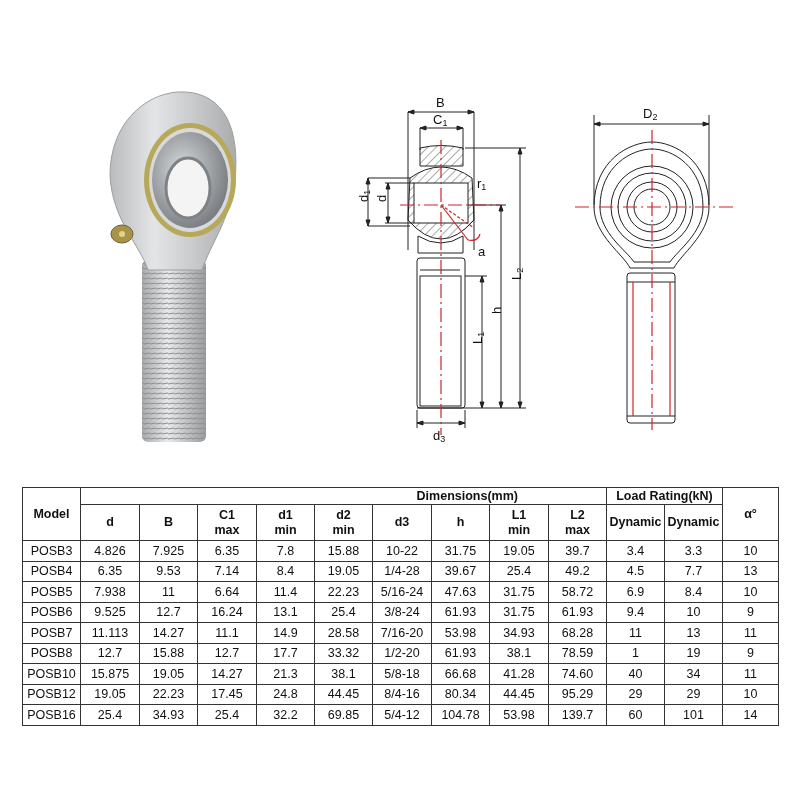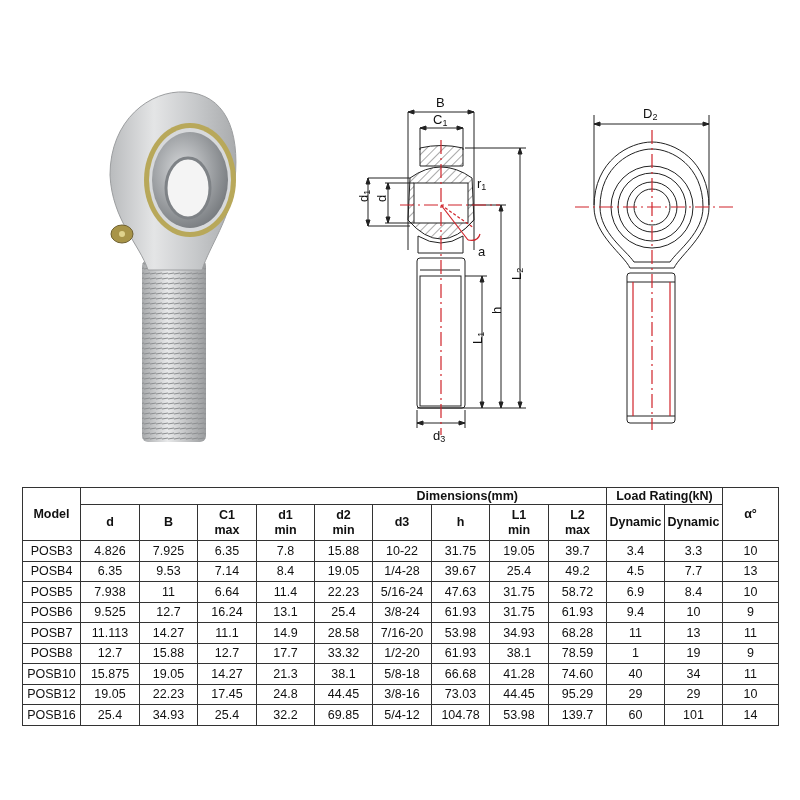--- a/index.html
+++ b/index.html
@@ -340,22 +340,22 @@
         <td>34</td>
         <td>11</td>
       </tr>
       <tr>
         <td>POSB12</td>
         <td>19.05</td>
         <td>22.23</td>
         <td>17.45</td>
         <td>24.8</td>
         <td>44.45</td>
-        <td>3/8-16</td>
-        <td>73.03</td>
+        <td>8/4-16</td>
+        <td>80.34</td>
         <td>44.45</td>
         <td>95.29</td>
         <td>29</td>
         <td>29</td>
         <td>10</td>
       </tr>
       <tr>
         <td>POSB16</td>
         <td>25.4</td>
         <td>34.93</td>

